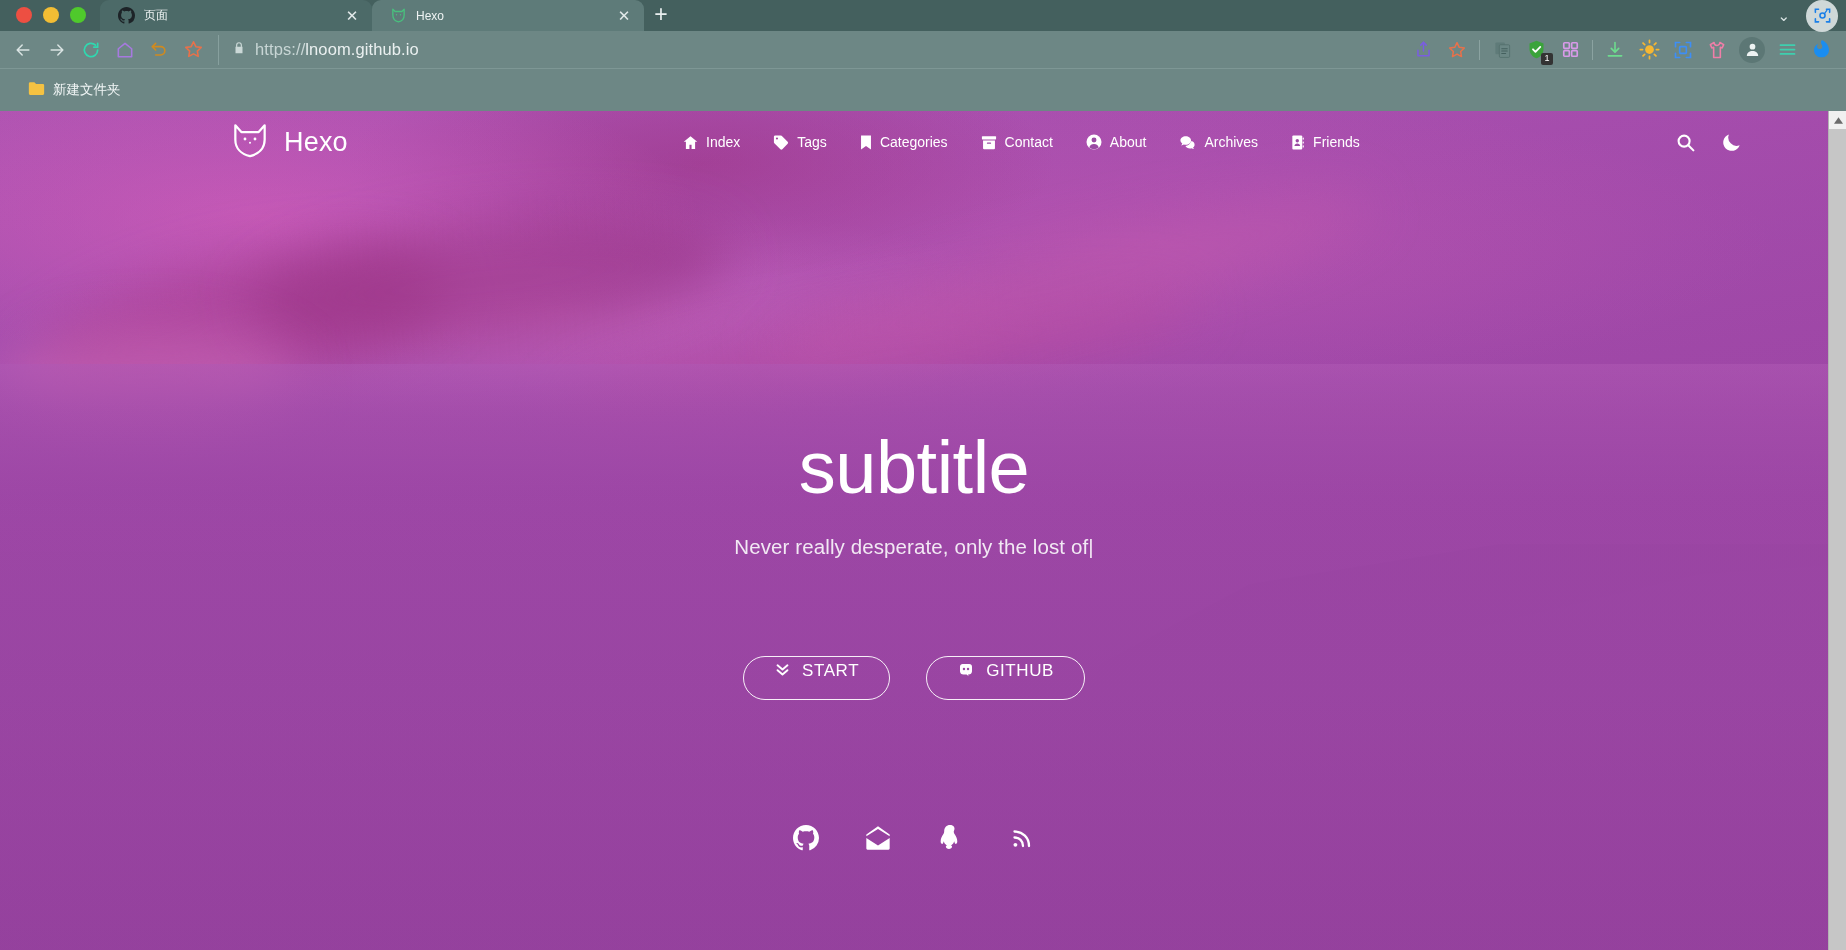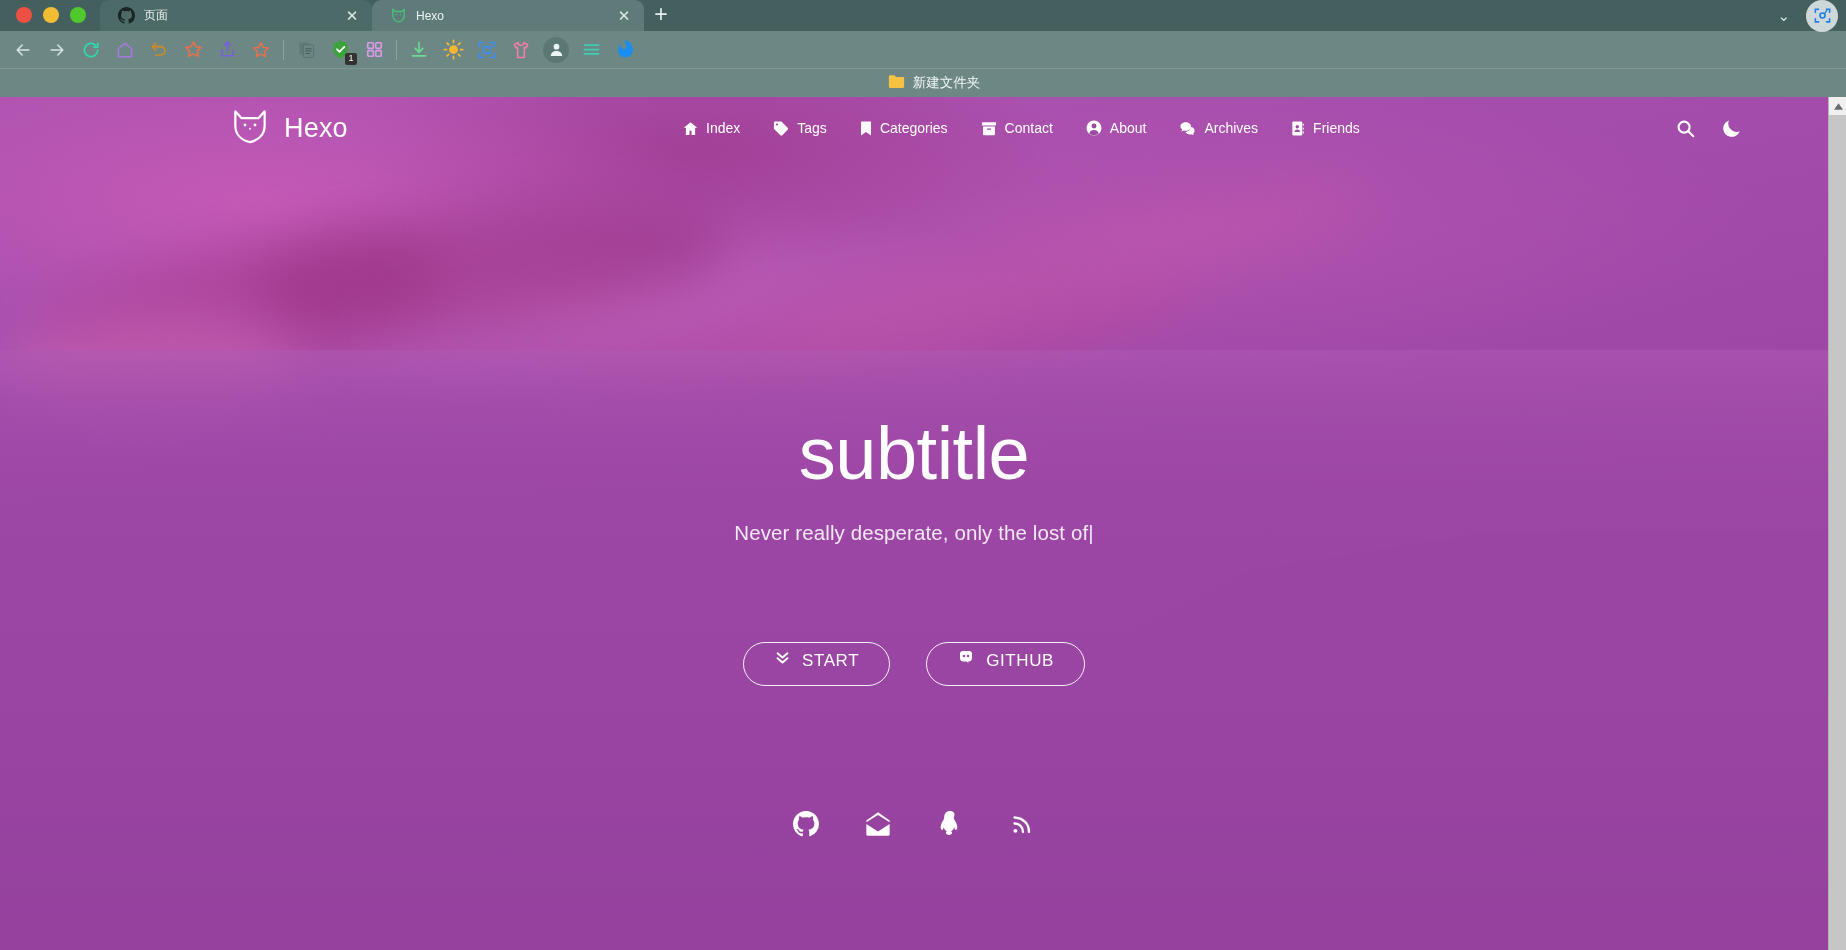--- a/index.html
+++ b/index.html
@@ -116,27 +116,26 @@
     padding: 0 2px;
   }
   .avatar-btn {
     width: 26px; height: 26px; border-radius: 50%;
     background: #5c7775;
     display: flex; align-items: center; justify-content: center;
     margin: 0 5px;
   }
 
   .bookmarkbar {
-    height: 29px;
+    height: 43px;
     background: #6d8785;
     border-top: 1px solid #7e9795;
     display: flex; align-items: center;
     padding-left: 22px;
     gap: 8px;
-    justify-content: center;
   }
   .bm-item { display: flex; align-items: center; gap: 8px; padding: 2px 6px; }
   .bm-label { font-size: 13.5px; color: #f0f5f5; }
 
   
   .viewport {
     position: relative;
     width: 1846px;
     height: 853px;
     overflow: hidden;
@@ -244,24 +243,24 @@
     font-weight: 400;
     letter-spacing: .1px;
   }
   .cursor { font-weight: 300; }
 
   .hero-buttons {
     margin-top: 97px;
     display: flex; gap: 36px;
   }
   .pill {
-    display: flex; align-items: flex-end; justify-content: center;
+    display: flex; align-items: flex-start; justify-content: center;
     gap: 11px;
     height: 44px;
-    padding: 14px 30px;
+    padding: 4px 30px;
     border: 1.6px solid rgba(255,255,255,.92);
     border-radius: 24px;
     color: #fff;
     font-size: 17px;
     letter-spacing: .6px;
     background: transparent;
     white-space: nowrap;
   }
 
   .socials {
@@ -363,20 +362,28 @@
           <path d="M5 8h9a5 5 0 0 1 0 10H8"></path>
           <path d="M8 4L4 8l4 4"></path>
         </svg>
     </span>
     <span class="tb-btn">
       <svg width="21" height="21" viewBox="0 0 24 24" fill="none" stroke="#e8714a" stroke-width="1.8" stroke-linejoin="round">
           <path d="M12 3.2l2.7 5.6 6.1.8-4.4 4.3 1 6-5.4-2.9-5.4 2.9 1-6L3.2 9.6l6.1-.8z"></path>
         </svg>
     </span>
 
+    <div class="urlbar">
+      <span>
+        <svg width="14" height="16" viewBox="0 0 24 24" fill="#cbd8d7">
+            <path d="M12 2a5 5 0 0 0-5 5v3H6v11h12V10h-1V7a5 5 0 0 0-5-5zm0 2a3 3 0 0 1 3 3v3H9V7a3 3 0 0 1 3-3z"></path>
+          </svg>
+      </span>
+      <span class="url-text"><span class="scheme">https://</span><span>lnoom.github.io</span></span>
+    </div>
 
     <div class="tb-right">
       <span class="tb-btn">
         <svg width="19" height="19" viewBox="0 0 24 24" fill="none" stroke="#7a5de0" stroke-width="1.9" stroke-linecap="round" stroke-linejoin="round">
             <path d="M12 3v11"></path>
             <path d="M8.5 6.5L12 3l3.5 3.5"></path>
             <path d="M5 13v7h14v-7"></path>
           </svg>
       </span>
       <span class="tb-btn">

